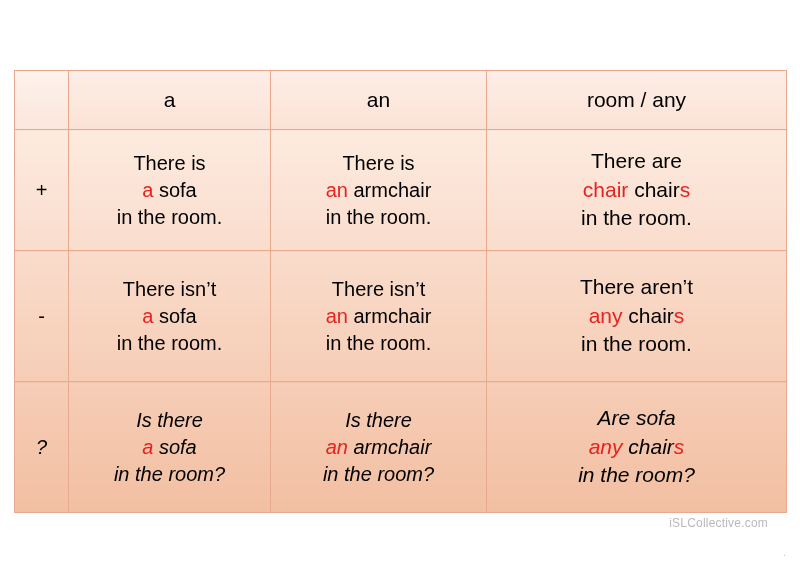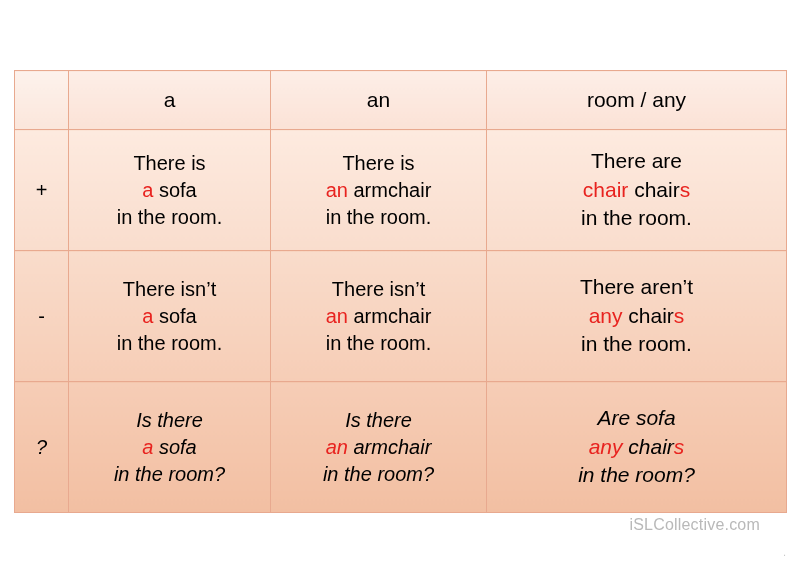--- a/index.html
+++ b/index.html
@@ -92,23 +92,23 @@
   }
 
   
   td.some-cell .cell-text {
     font-size: 21px;
     text-align: center;
   }
 
   .watermark {
     position: absolute;
-    right: 40px;
+    right: 32px;
     top: 516px;
-    font-size: 16px;
+    font-size: 12px;
     color: #b9b9b9;
     letter-spacing: 0.2px;
   }
   .corner-dot {
     position: absolute;
     right: 14px;
     top: 546px;
     font-size: 11px;
     color: #c8c8c8;
   }

